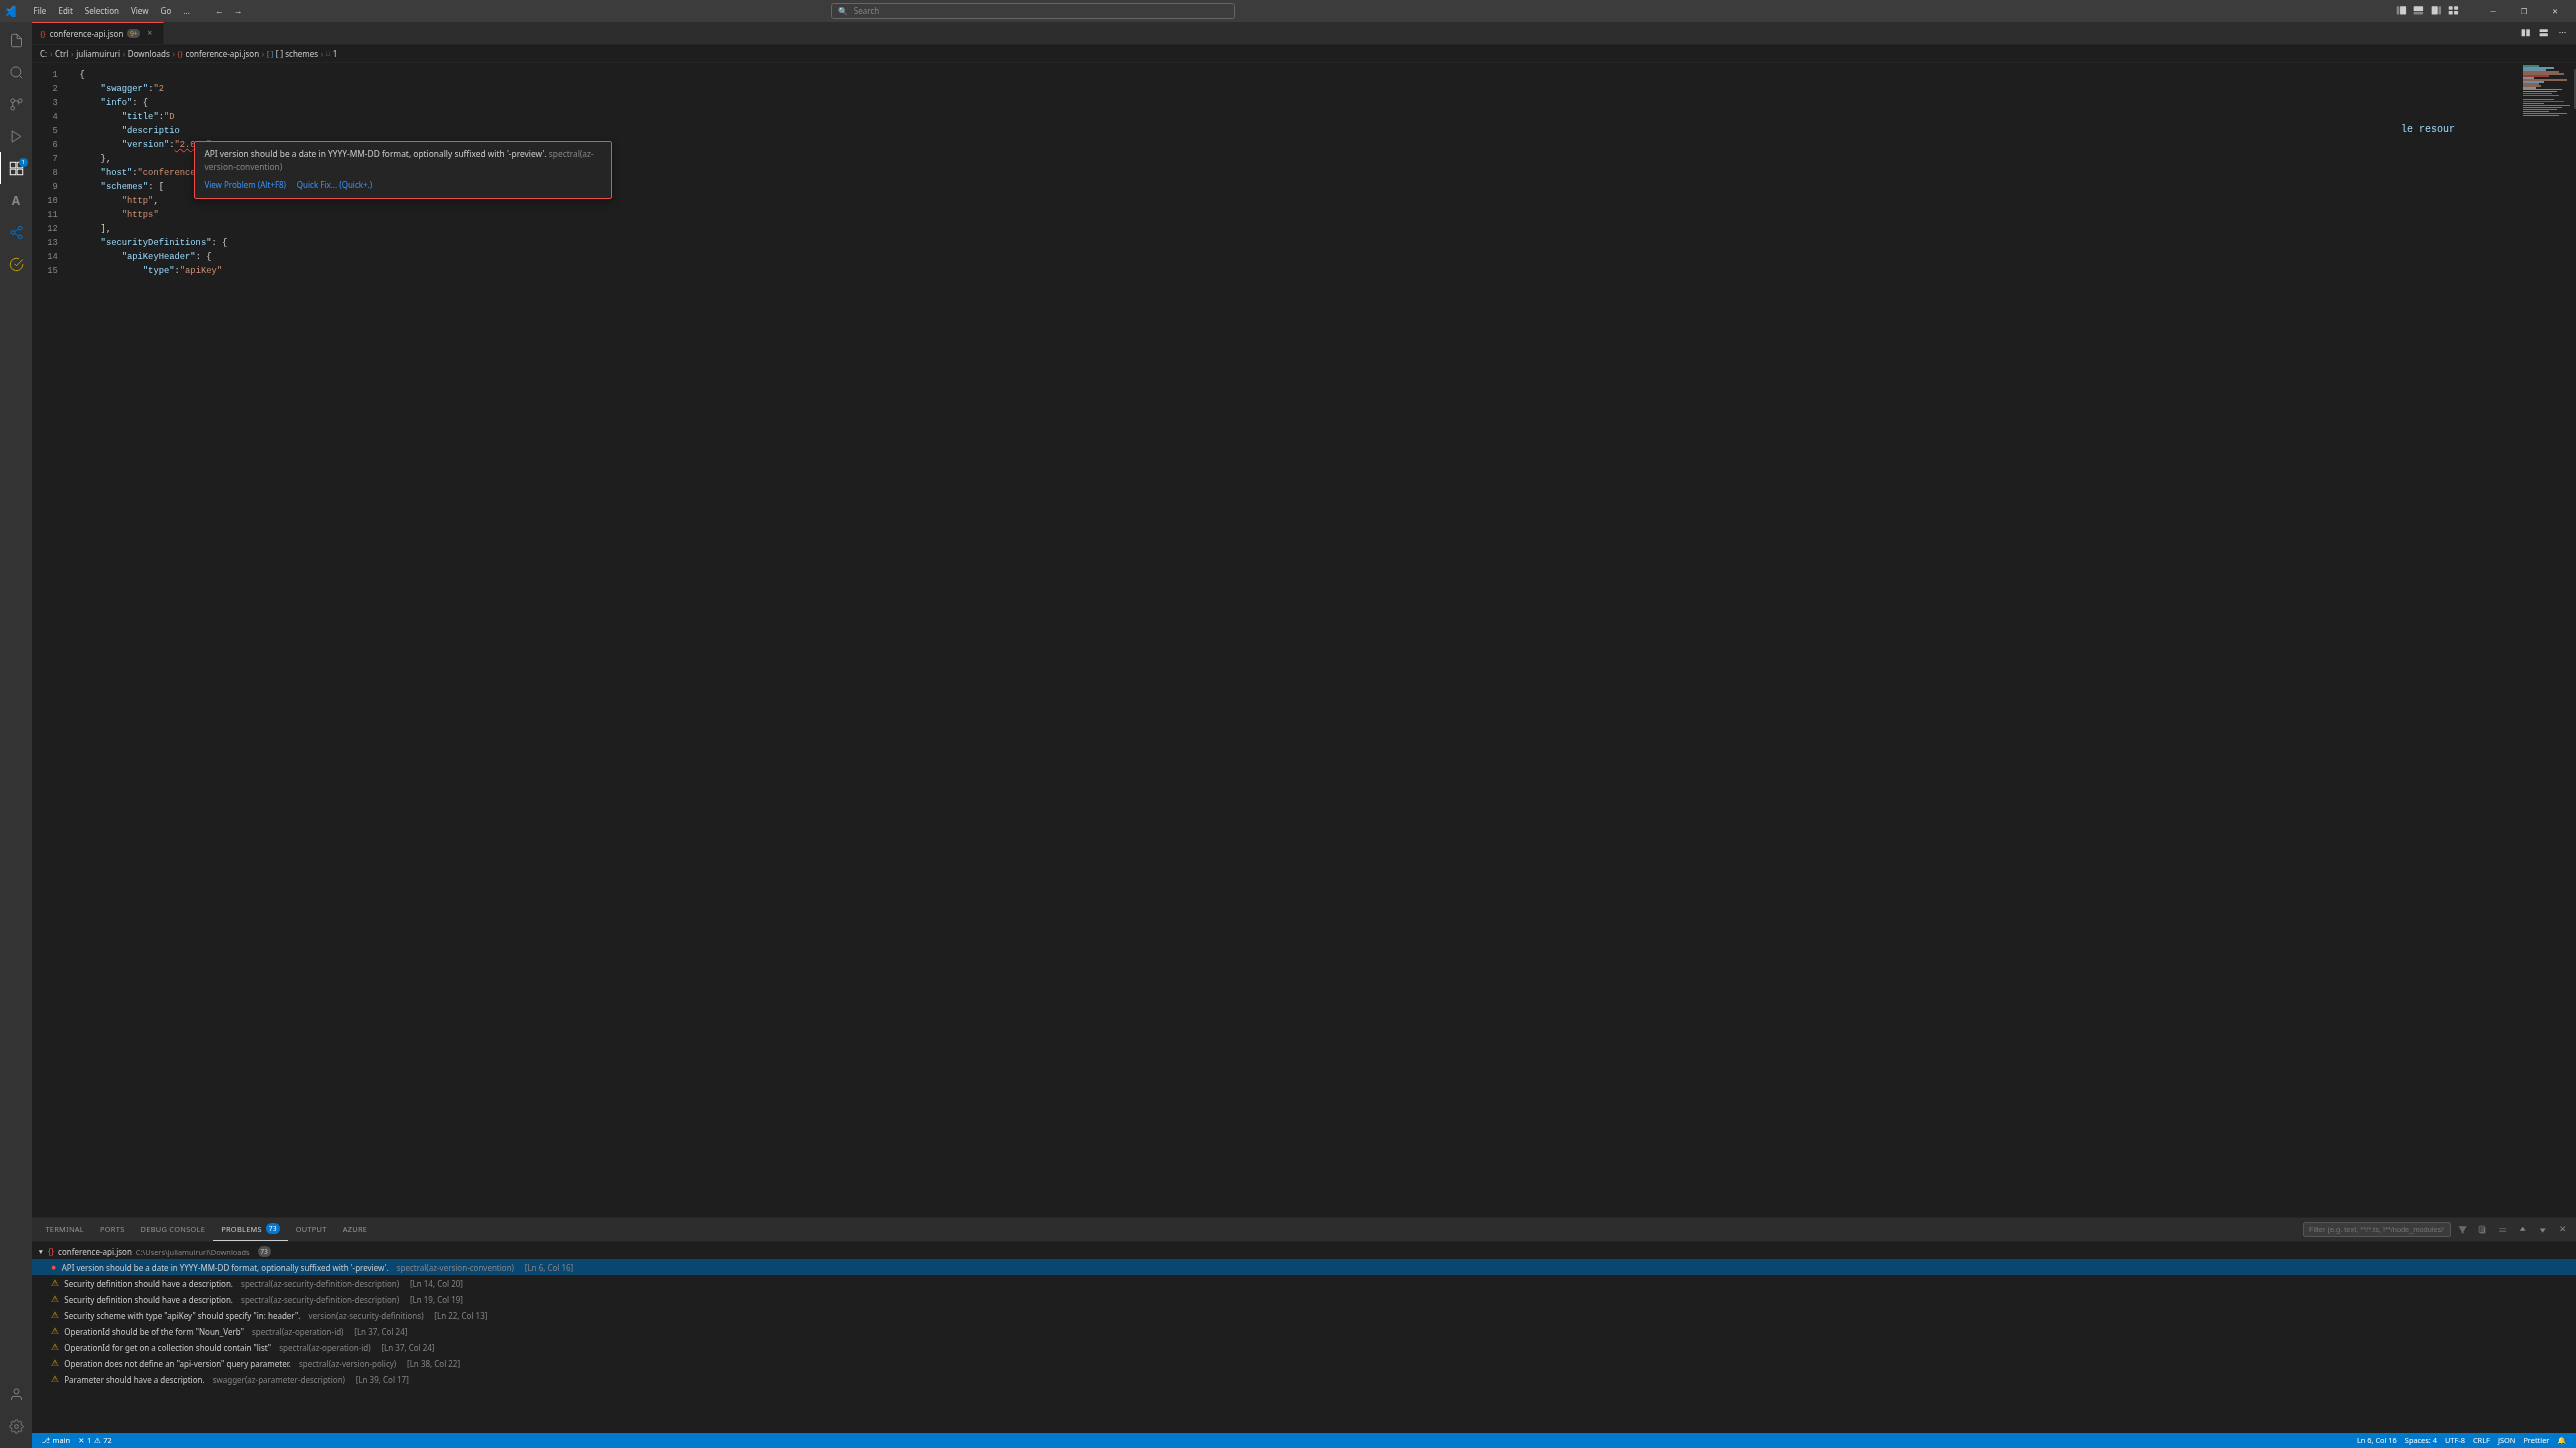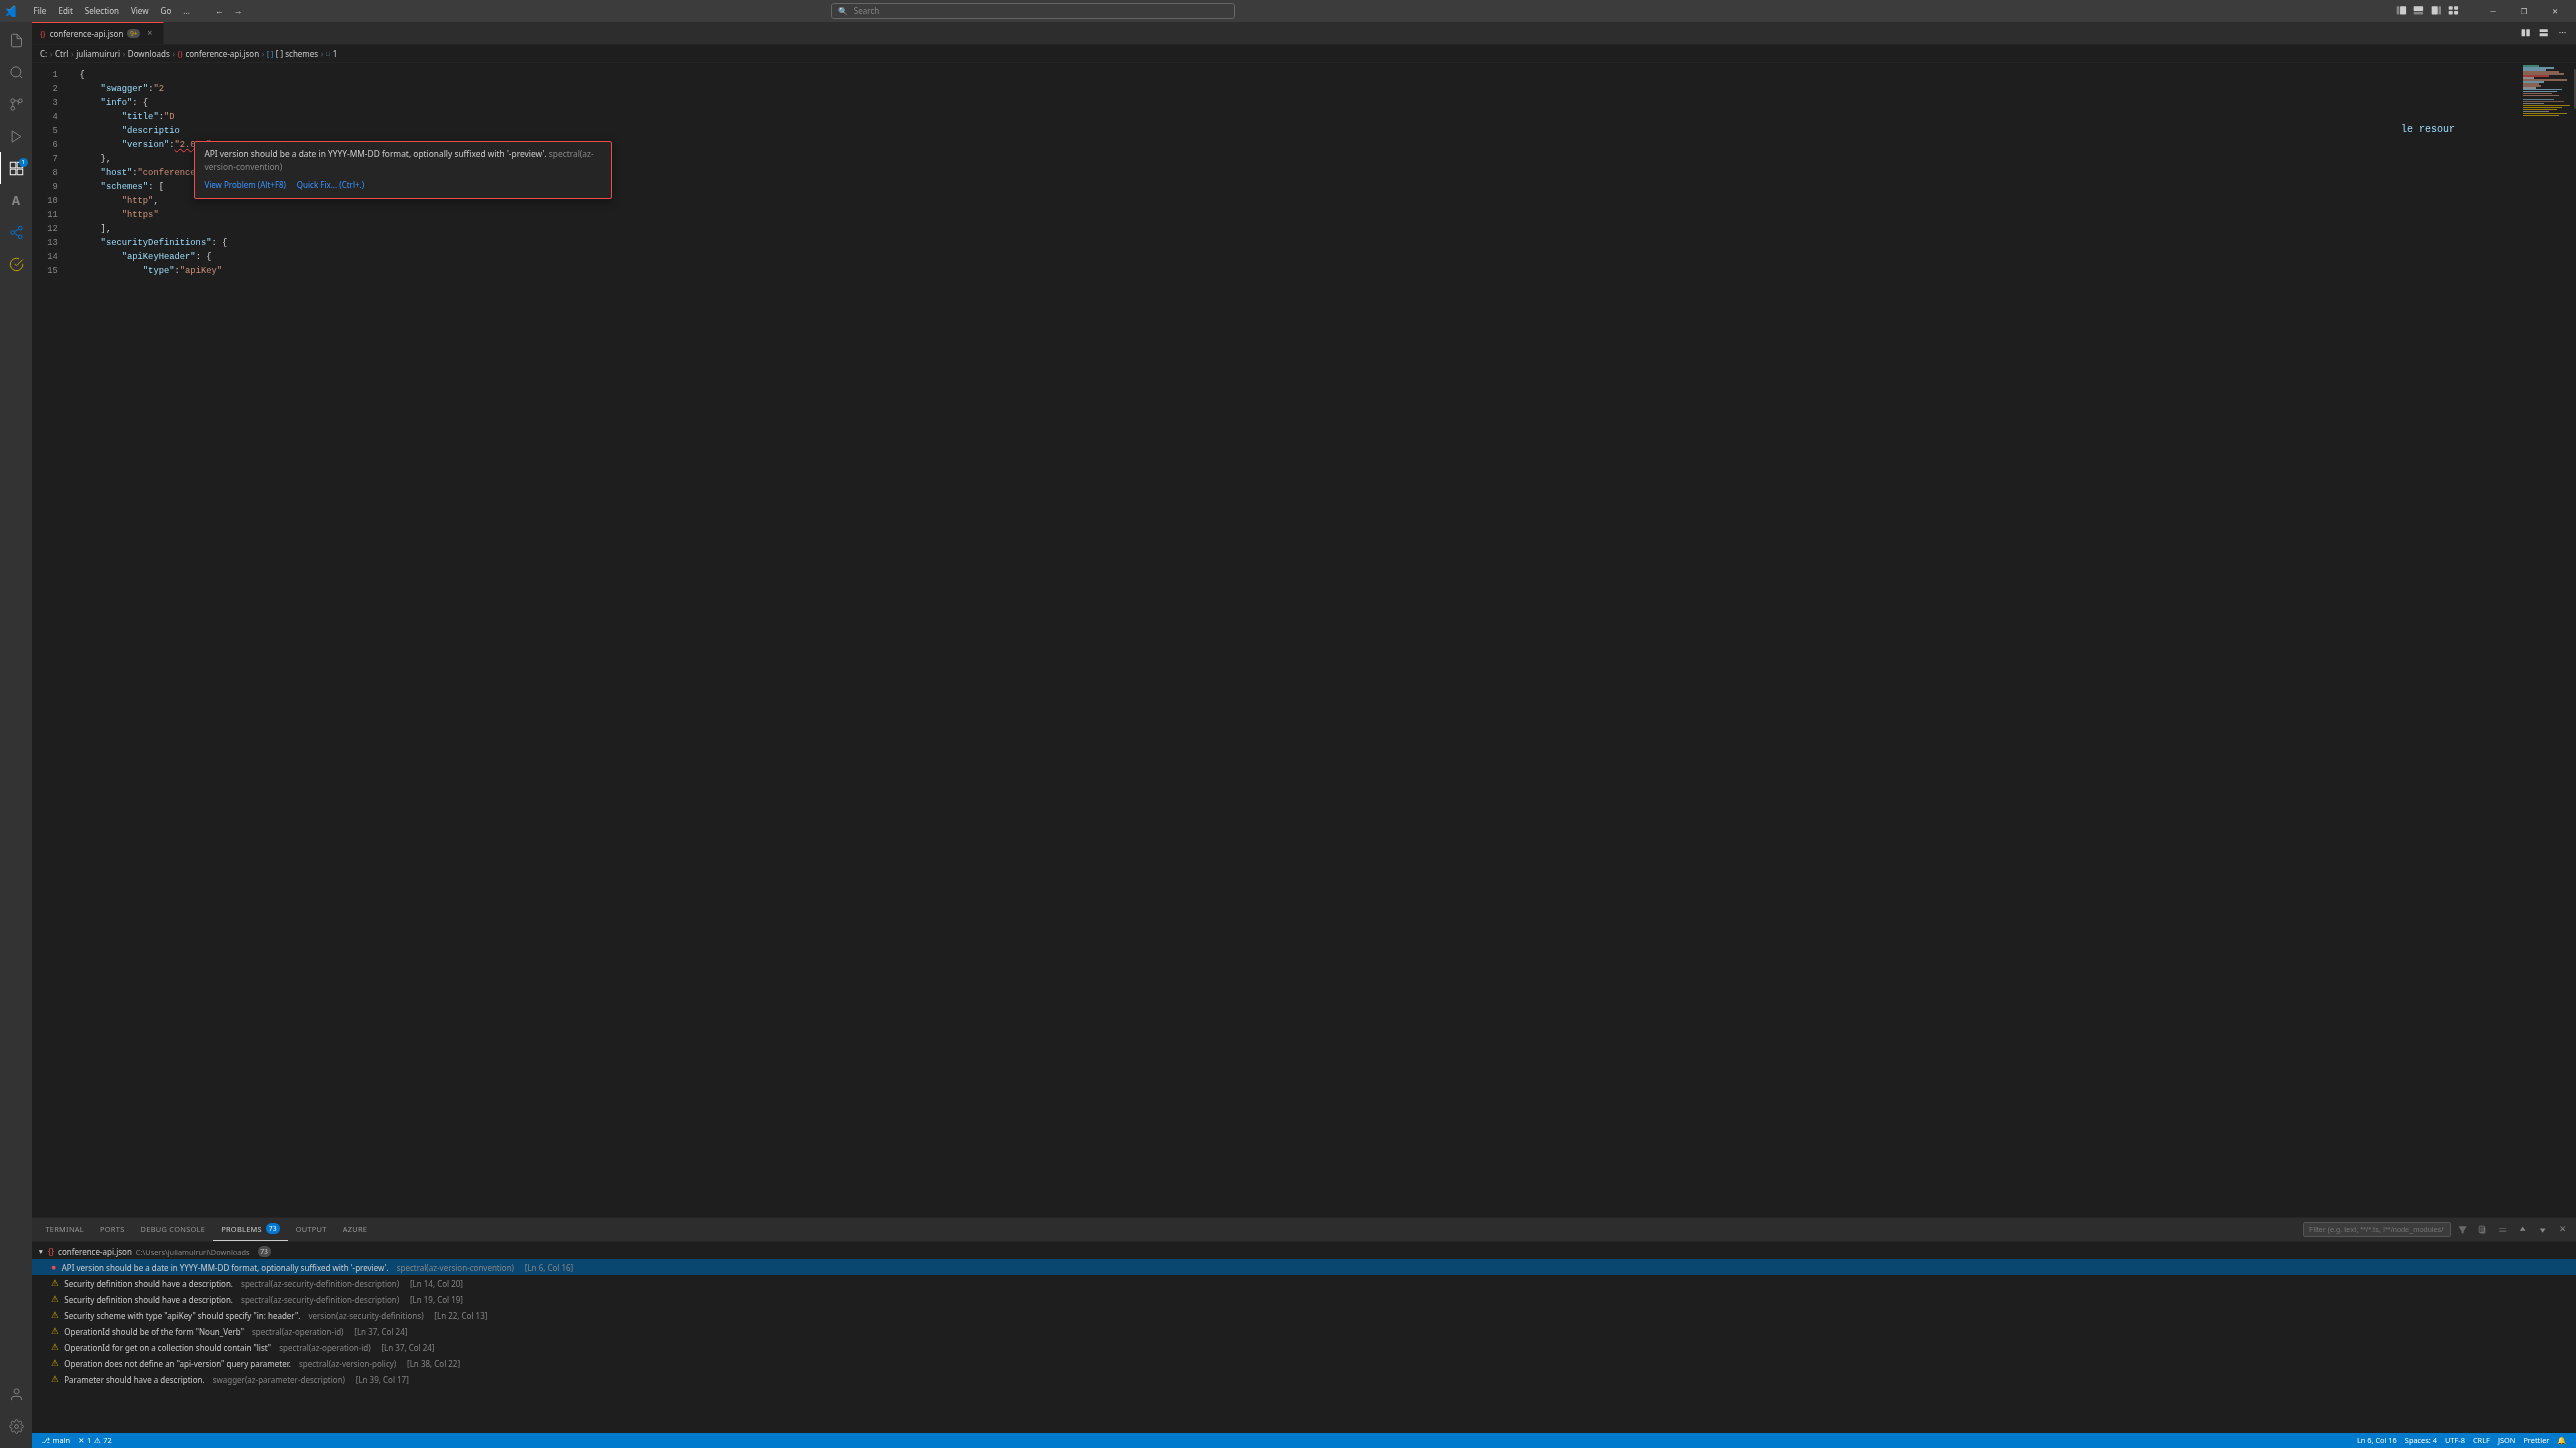--- a/index.html
+++ b/index.html
@@ -655,21 +655,21 @@
             </div>
           </div>
 
           <div class="tooltip-popup">
             <div class="tooltip-message">
               <span>API version should be a date in YYYY-MM-DD format, optionally suffixed with '-preview'.</span>
               <span class="tooltip-source"> <span>spectral(az-version-convention)</span></span>
             </div>
             <div class="tooltip-actions">
               <a class="tooltip-action">View Problem (Alt+F8)</a>
-              <a class="tooltip-action">Quick Fix... (Ctrl+.)</a>
+              <a class="tooltip-action">Quick Fix... (Quick+.)</a>
             </div>
           </div>
 
           <div style="position:absolute;top:calc(5.4px + 14px*4);right:67px;font-family:'Consolas','Courier New',monospace;font-size:10px;color:#9cdcfe;">le resour</div>
         </div>
 
         <div class="minimap">
           <div style="width:100%;height:100%;background:#1e1e1e;position:relative;overflow:hidden;">
 
             <div style="padding:2.7px 1.3px;">

